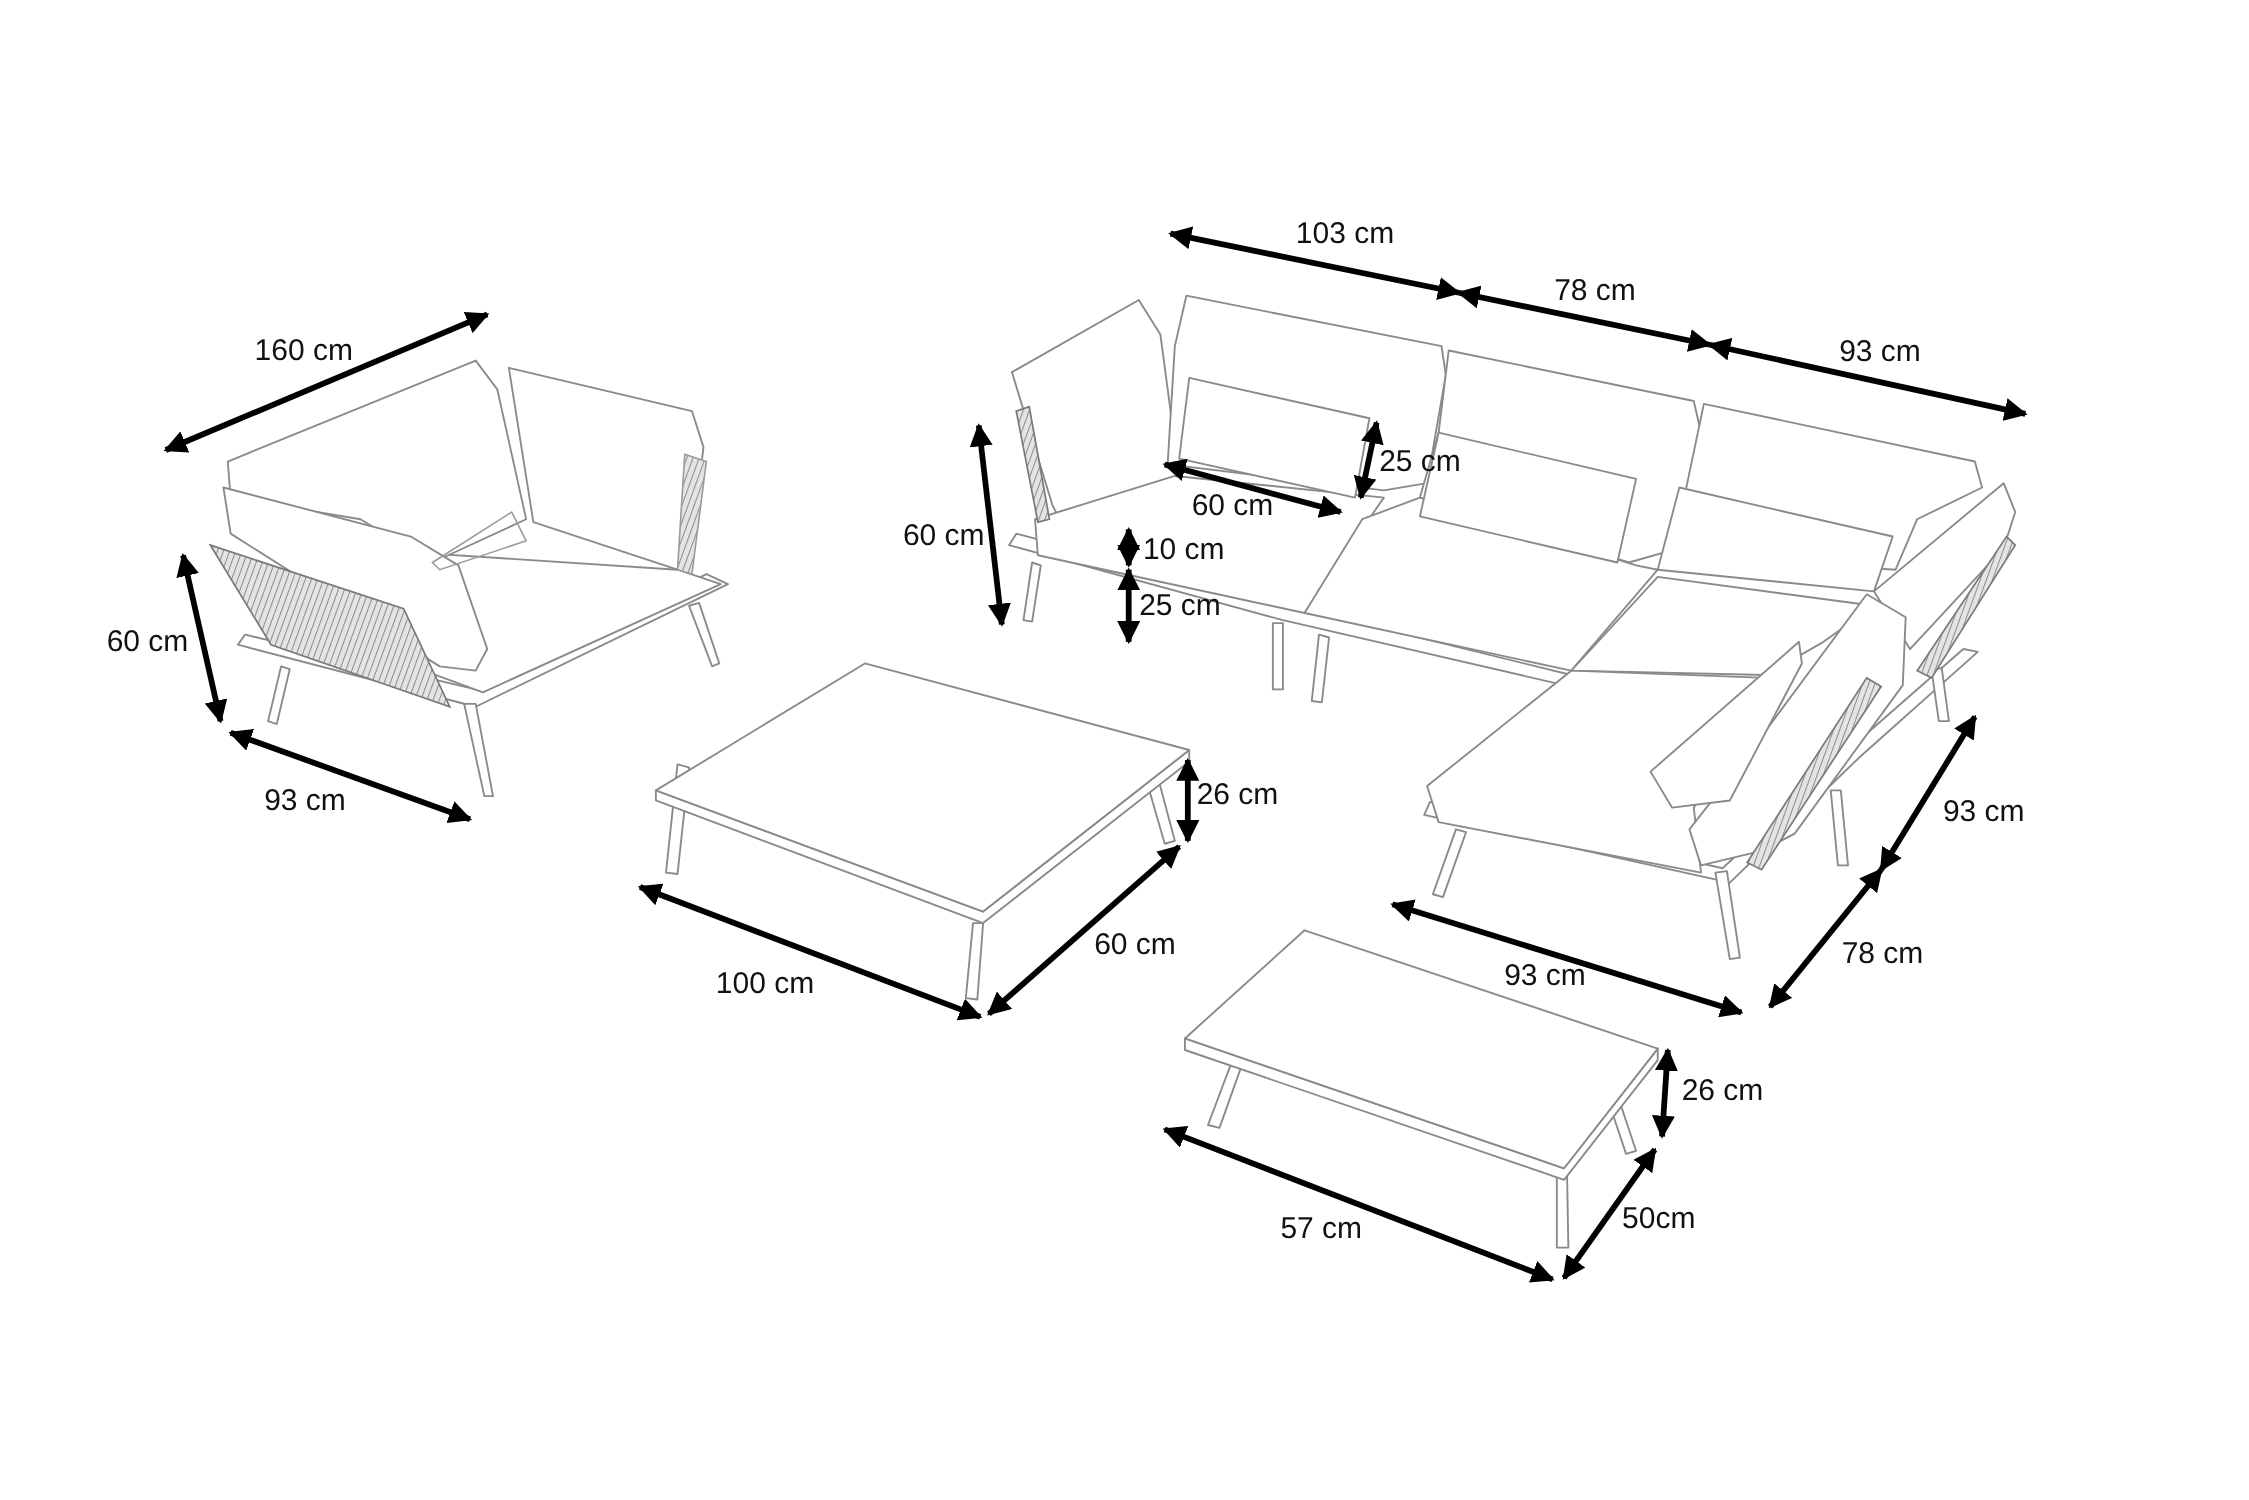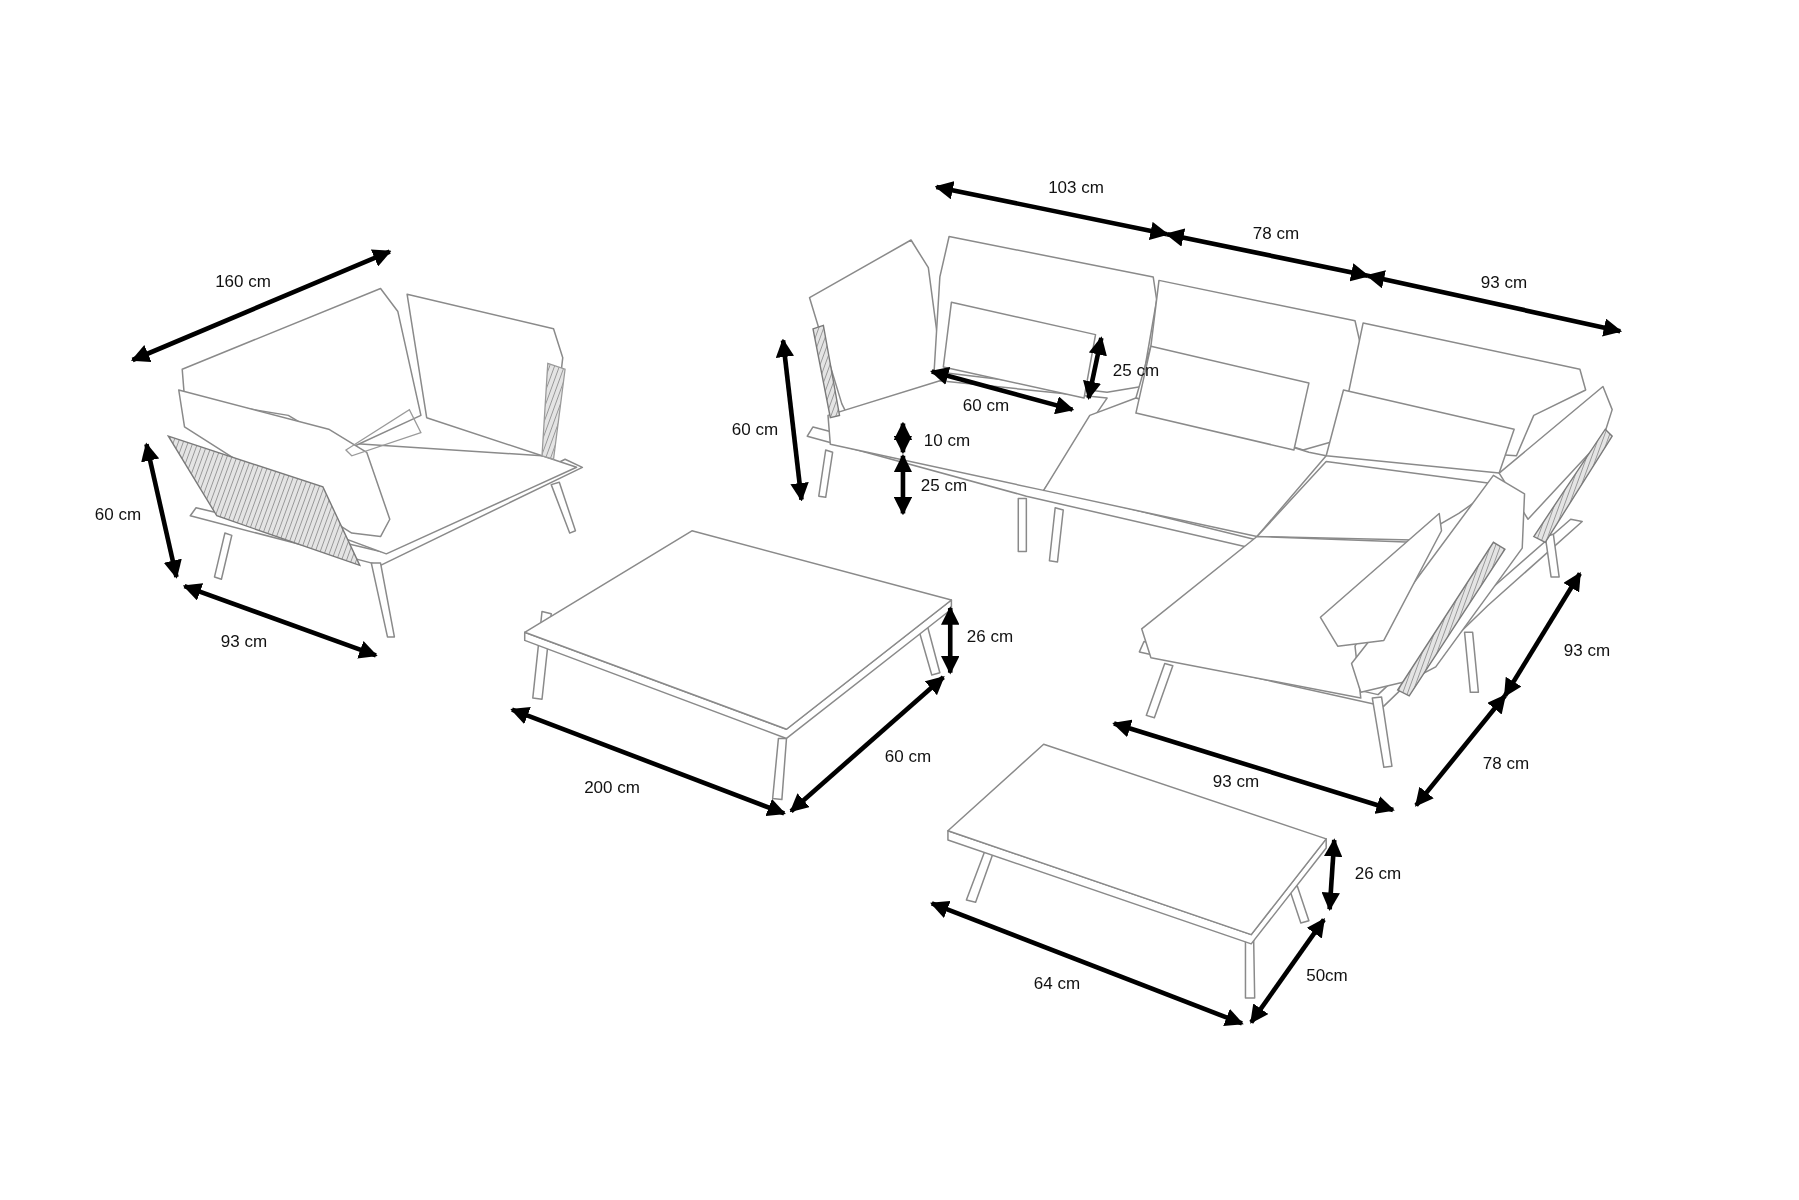--- a/index.html
+++ b/index.html
@@ -1,18 +1,18 @@
 <!DOCTYPE html>
 <html><head>
 <meta charset="utf-8">
 <style>
   html,body{margin:0;padding:0;background:#ffffff;}
   body{width:1799px;height:1200px;overflow:hidden;position:relative;font-family:"Liberation Sans",sans-serif;}
   #canvas{position:absolute;left:0;top:0;width:1799px;height:1200px;}
-  .dim-label{position:absolute;font-size:17px;color:#111;white-space:nowrap;line-height:1;transform:translate(-50%,-50%);}
+  .dim-label{position:absolute;font-size:24px;color:#111;white-space:nowrap;line-height:1;transform:translate(-50%,-50%);}
   svg .furn{fill:#fff;stroke:#8a8a8a;stroke-width:1.3;stroke-linejoin:round;stroke-linecap:round;}
   svg .furn-thin{fill:none;stroke:#9a9a9a;stroke-width:1.1;stroke-linecap:round;}
   svg .weave{fill:#d6d6d6;stroke:#7a7a7a;stroke-width:1.2;}
   svg .arrow{stroke:#000;stroke-width:4;fill:none;}
 </style>
 </head>
 <body>
 
 <div id="canvas">
 <svg width="1799" height="1200" viewBox="0 0 1560 1040" preserveAspectRatio="none">
@@ -145,19 +145,19 @@
 <span class="dim-label" style="left:986px;top:405px">60 cm</span>
 <span class="dim-label" style="left:1136px;top:370px">25 cm</span>
 <span class="dim-label" style="left:947px;top:440px">10 cm</span>
 <span class="dim-label" style="left:944px;top:485px">25 cm</span>
 
 <span class="dim-label" style="left:1587px;top:650px">93 cm</span>
 <span class="dim-label" style="left:1506px;top:763px">78 cm</span>
 <span class="dim-label" style="left:1236px;top:781px">93 cm</span>
 
 <span class="dim-label" style="left:990px;top:636px">26 cm</span>
-<span class="dim-label" style="left:612px;top:787px">200 cm</span>
+<span class="dim-label" style="left:612px;top:787px">100 cm</span>
 <span class="dim-label" style="left:908px;top:756px">60 cm</span>
 
 <span class="dim-label" style="left:1378px;top:873px">26 cm</span>
-<span class="dim-label" style="left:1057px;top:983px">64 cm</span>
+<span class="dim-label" style="left:1057px;top:983px">57 cm</span>
 <span class="dim-label" style="left:1327px;top:975px">50cm</span>
 </div>
 
 </body></html>

